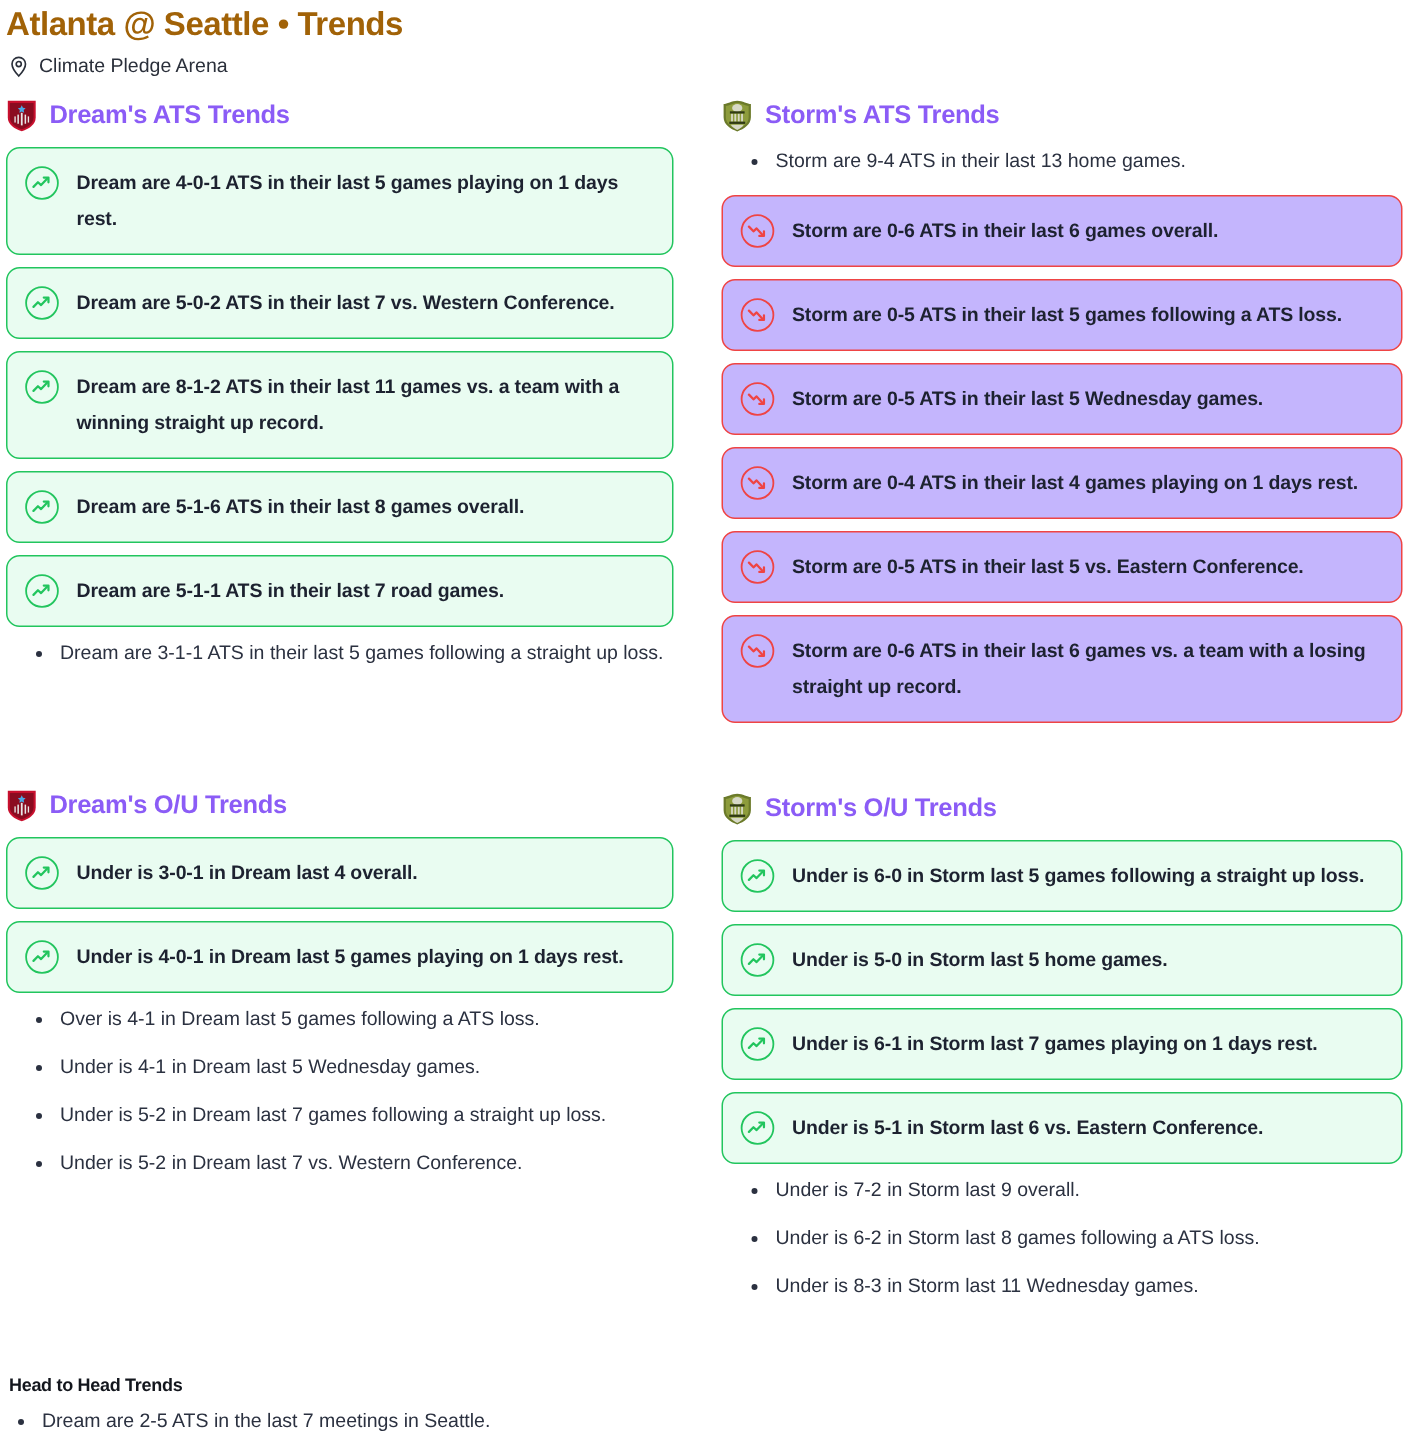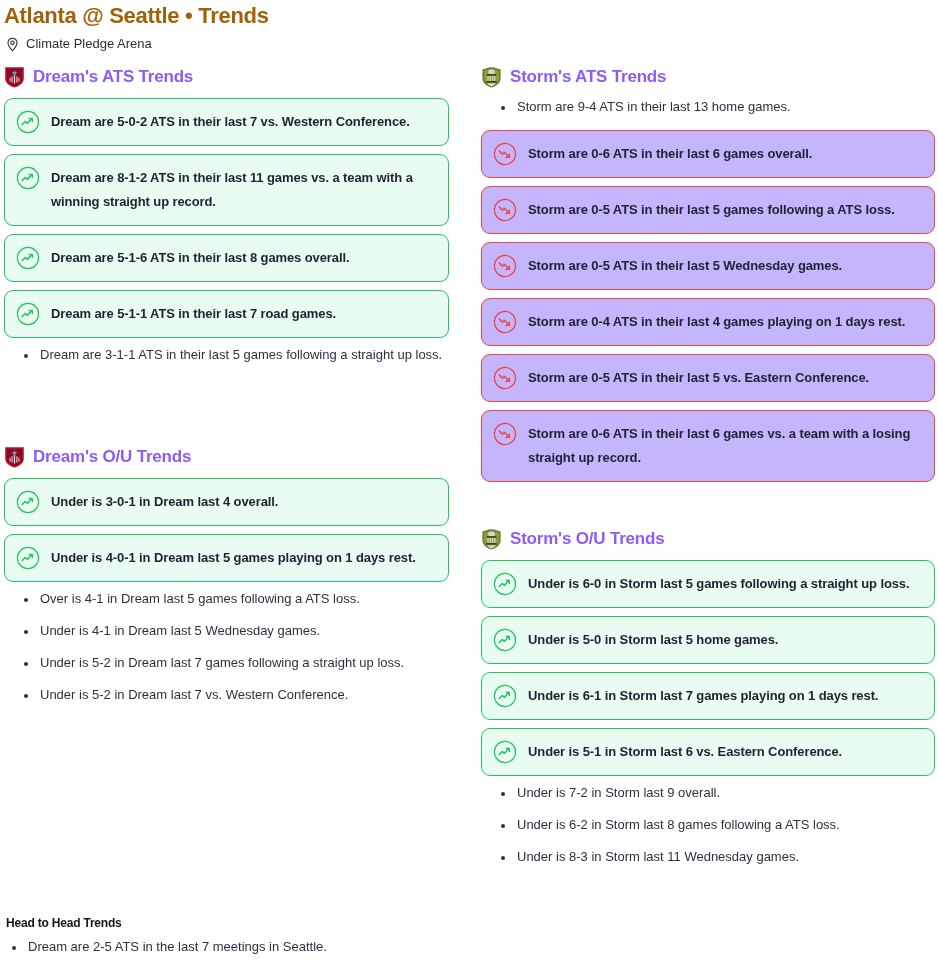--- a/index.html
+++ b/index.html
@@ -186,20 +186,30 @@
                 <rect x="12.4" y="10.4" width="1" height="6.1"></rect>
                 <rect x="5.6" y="11.6" width="0.9" height="4.1"></rect>
                 <rect x="14.5" y="11.6" width="0.9" height="4.1"></rect>
               </g>
             </svg>
           </span>
           <h2>Dream's ATS Trends</h2>
         </div>
 
         <div class="cards">
+          <div class="card good">
+            <span class="card-icon">
+              <svg width="24" height="24" viewBox="0 0 24 24">
+                  <circle cx="12" cy="12" r="10.6" stroke="#22c55e" stroke-width="1.2" fill="none"></circle>
+                  <path d="M6.3 14.6l3-3.1 2.1 1.9 4-4.3" stroke="#22c55e" stroke-width="1.5" fill="none" stroke-linecap="round" stroke-linejoin="round"></path>
+                  <path d="M13.2 8.4h3.1v3.1" stroke="#22c55e" stroke-width="1.5" fill="none" stroke-linecap="round" stroke-linejoin="round"></path>
+                </svg>
+            </span>
+            <span class="card-text">Dream are 4-0-1 ATS in their last 5 games playing on 1 days rest.</span>
+          </div>
           <div class="card good">
             <span class="card-icon">
               <svg width="24" height="24" viewBox="0 0 24 24">
                   <circle cx="12" cy="12" r="10.6" stroke="#22c55e" stroke-width="1.2" fill="none"></circle>
                   <path d="M6.3 14.6l3-3.1 2.1 1.9 4-4.3" stroke="#22c55e" stroke-width="1.5" fill="none" stroke-linecap="round" stroke-linejoin="round"></path>
                   <path d="M13.2 8.4h3.1v3.1" stroke="#22c55e" stroke-width="1.5" fill="none" stroke-linecap="round" stroke-linejoin="round"></path>
                 </svg>
             </span>
             <span class="card-text">Dream are 5-0-2 ATS in their last 7 vs. Western Conference.</span>
           </div>

